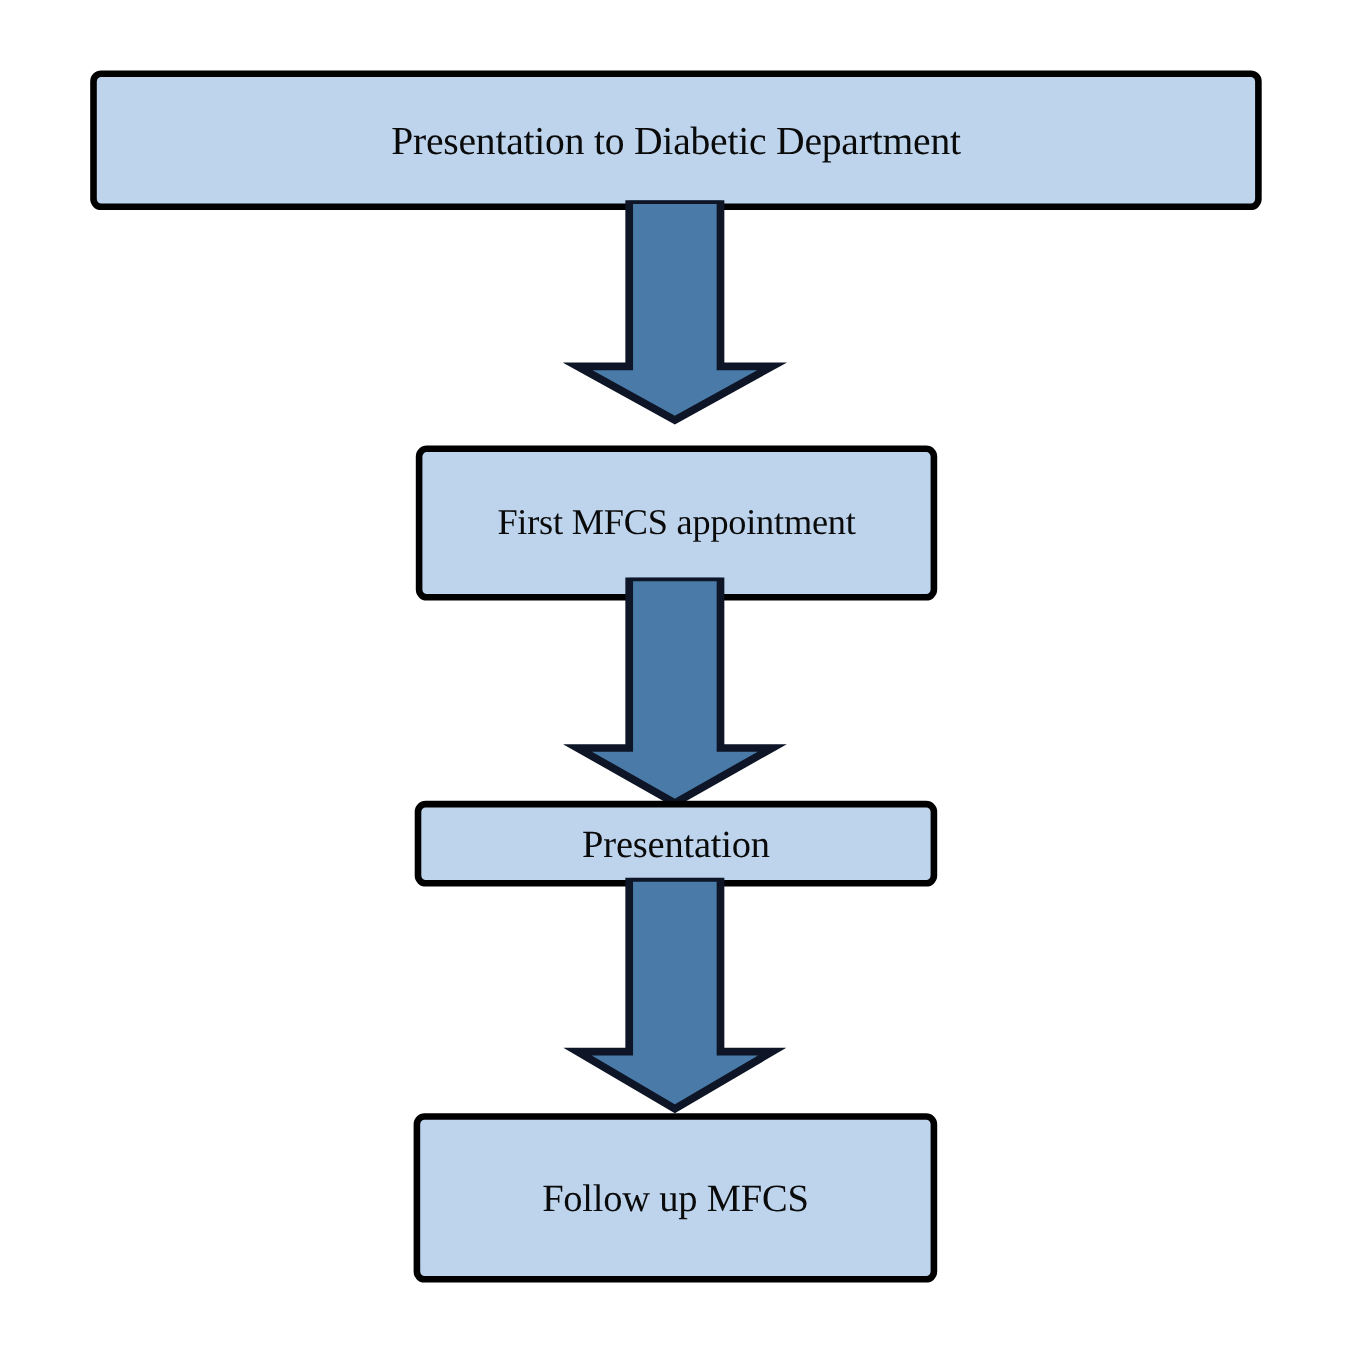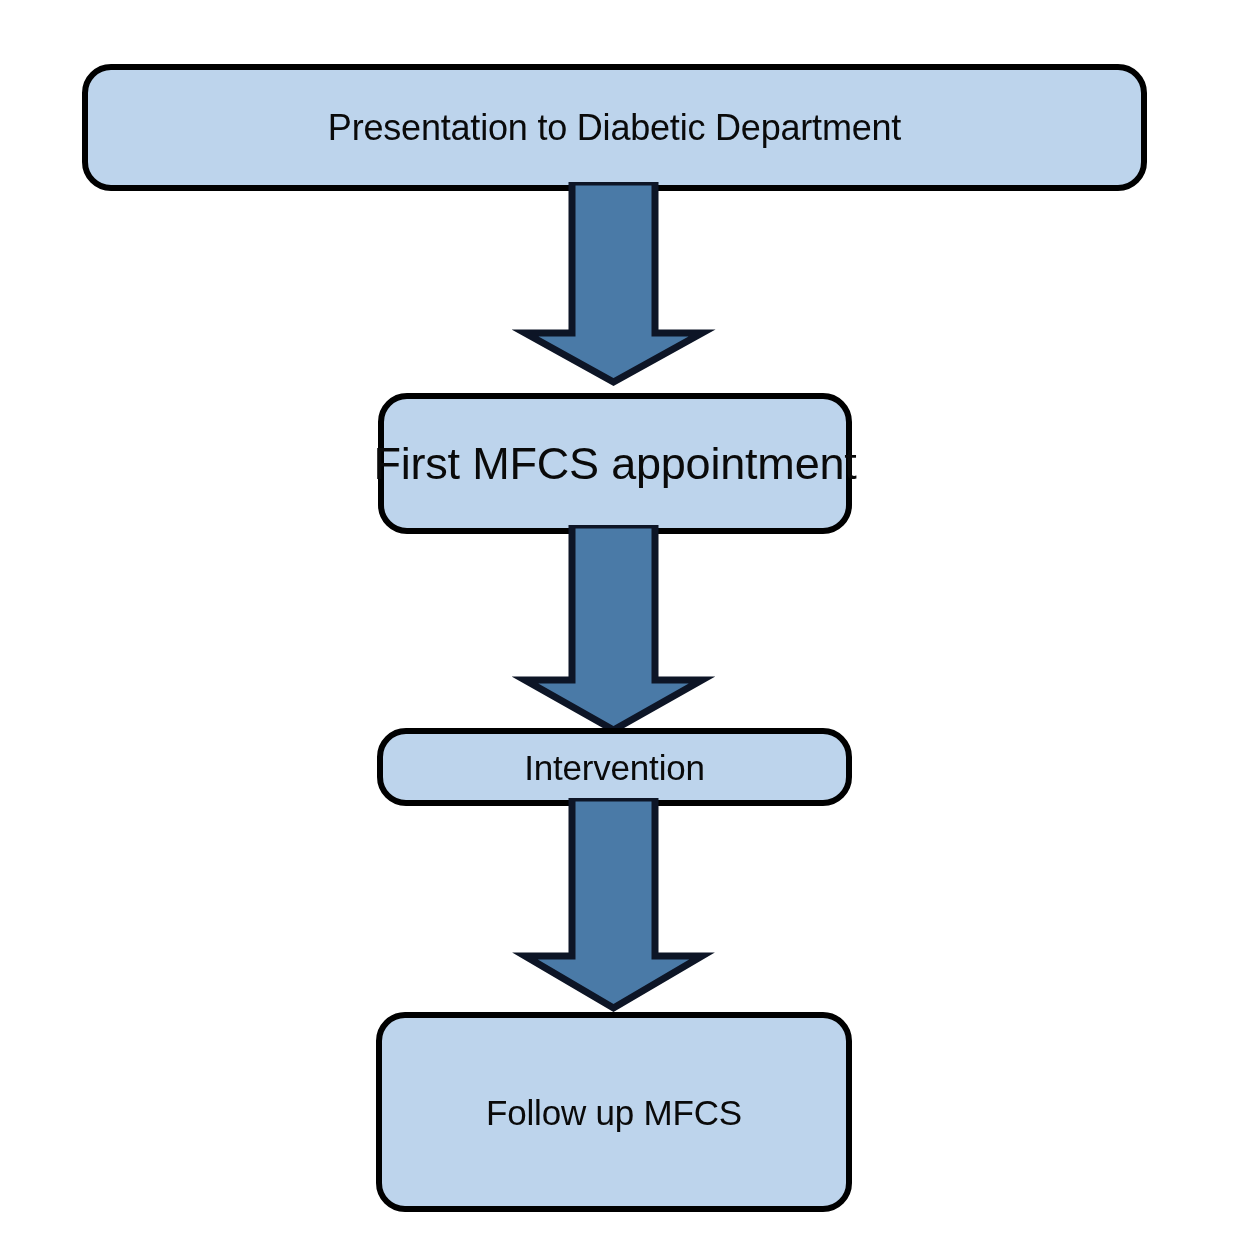--- a/index.html
+++ b/index.html
@@ -16,49 +16,49 @@
     width: 1240px;
     height: 1242px;
     background: #ffffff;
     overflow: hidden;
   }
   .flow-box {
     position: absolute;
     box-sizing: border-box;
     background: #bdd4ec;
     border: 6px solid #000000;
-    border-radius: 29px;
+    border-radius: 10px;
     display: flex;
     flex-direction: column;
     align-items: center;
     justify-content: center;
     color: #0a0a0a;
-    font-family: Liberation Sans, sans-serif;
+    font-family: Liberation Serif, serif;
     font-size: 35px;
     font-weight: 400;
     line-height: 1.0;
     text-align: center;
     letter-spacing: -0.2px;
   }
   .flow-box .line {
     display: block;
     white-space: nowrap;
   }
   .flow-box.two-line .line + .line {
     margin-top: 26px;
   }
 
   
   #box-1 { left: 82px;  top: 64px;   width: 1065px; height: 127px; }
   #box-2 { left: 378px; top: 393px;  width: 474px;  height: 141px; }
   #box-3 { left: 377px; top: 728px;  width: 475px;  height: 78px;  }
-  #box-4 { left: 376px; top: 1012px; width: 476px;  height: 200px; }
+  #box-4 { left: 376px; top: 1012px; width: 476px;  height: 154px; }
 
   #box-1 { font-size: 36px; }
-  #box-2 { font-size: 45px; }
+  #box-2 { font-size: 33px; margin-top: 12px; }
   #box-3 { font-size: 35px; }
   #box-4 { font-size: 35px; }
 
   .flow-arrow {
     position: absolute;
     display: block;
   }
   #arrow-1 { left: 512px; top: 182px; }
   #arrow-2 { left: 512px; top: 525px; }
   #arrow-3 { left: 512px; top: 798px; }
@@ -78,21 +78,21 @@
 
   <div class="flow-box two-line" id="box-2">
     <span class="line">First MFCS appointment</span>
   </div>
 
   <svg class="flow-arrow" id="arrow-2" width="216" height="210" viewBox="0 0 216 210">
     <polygon points="60,0 143,0 143,155 190,155 101.5,205 13,155 60,155" fill="#4a7aa7" stroke="#0d1526" stroke-width="7" stroke-linejoin="miter"></polygon>
   </svg>
 
   <div class="flow-box" id="box-3">
-    <span class="line">Intervention</span>
+    <span class="line">Presentation</span>
   </div>
 
   <svg class="flow-arrow" id="arrow-3" width="216" height="215" viewBox="0 0 216 215">
     <polygon points="60,0 143,0 143,158 190,158 101.5,210 13,158 60,158" fill="#4a7aa7" stroke="#0d1526" stroke-width="7" stroke-linejoin="miter"></polygon>
   </svg>
 
   <div class="flow-box two-line" id="box-4">
     <span class="line">Follow up MFCS</span>
   </div>
 

